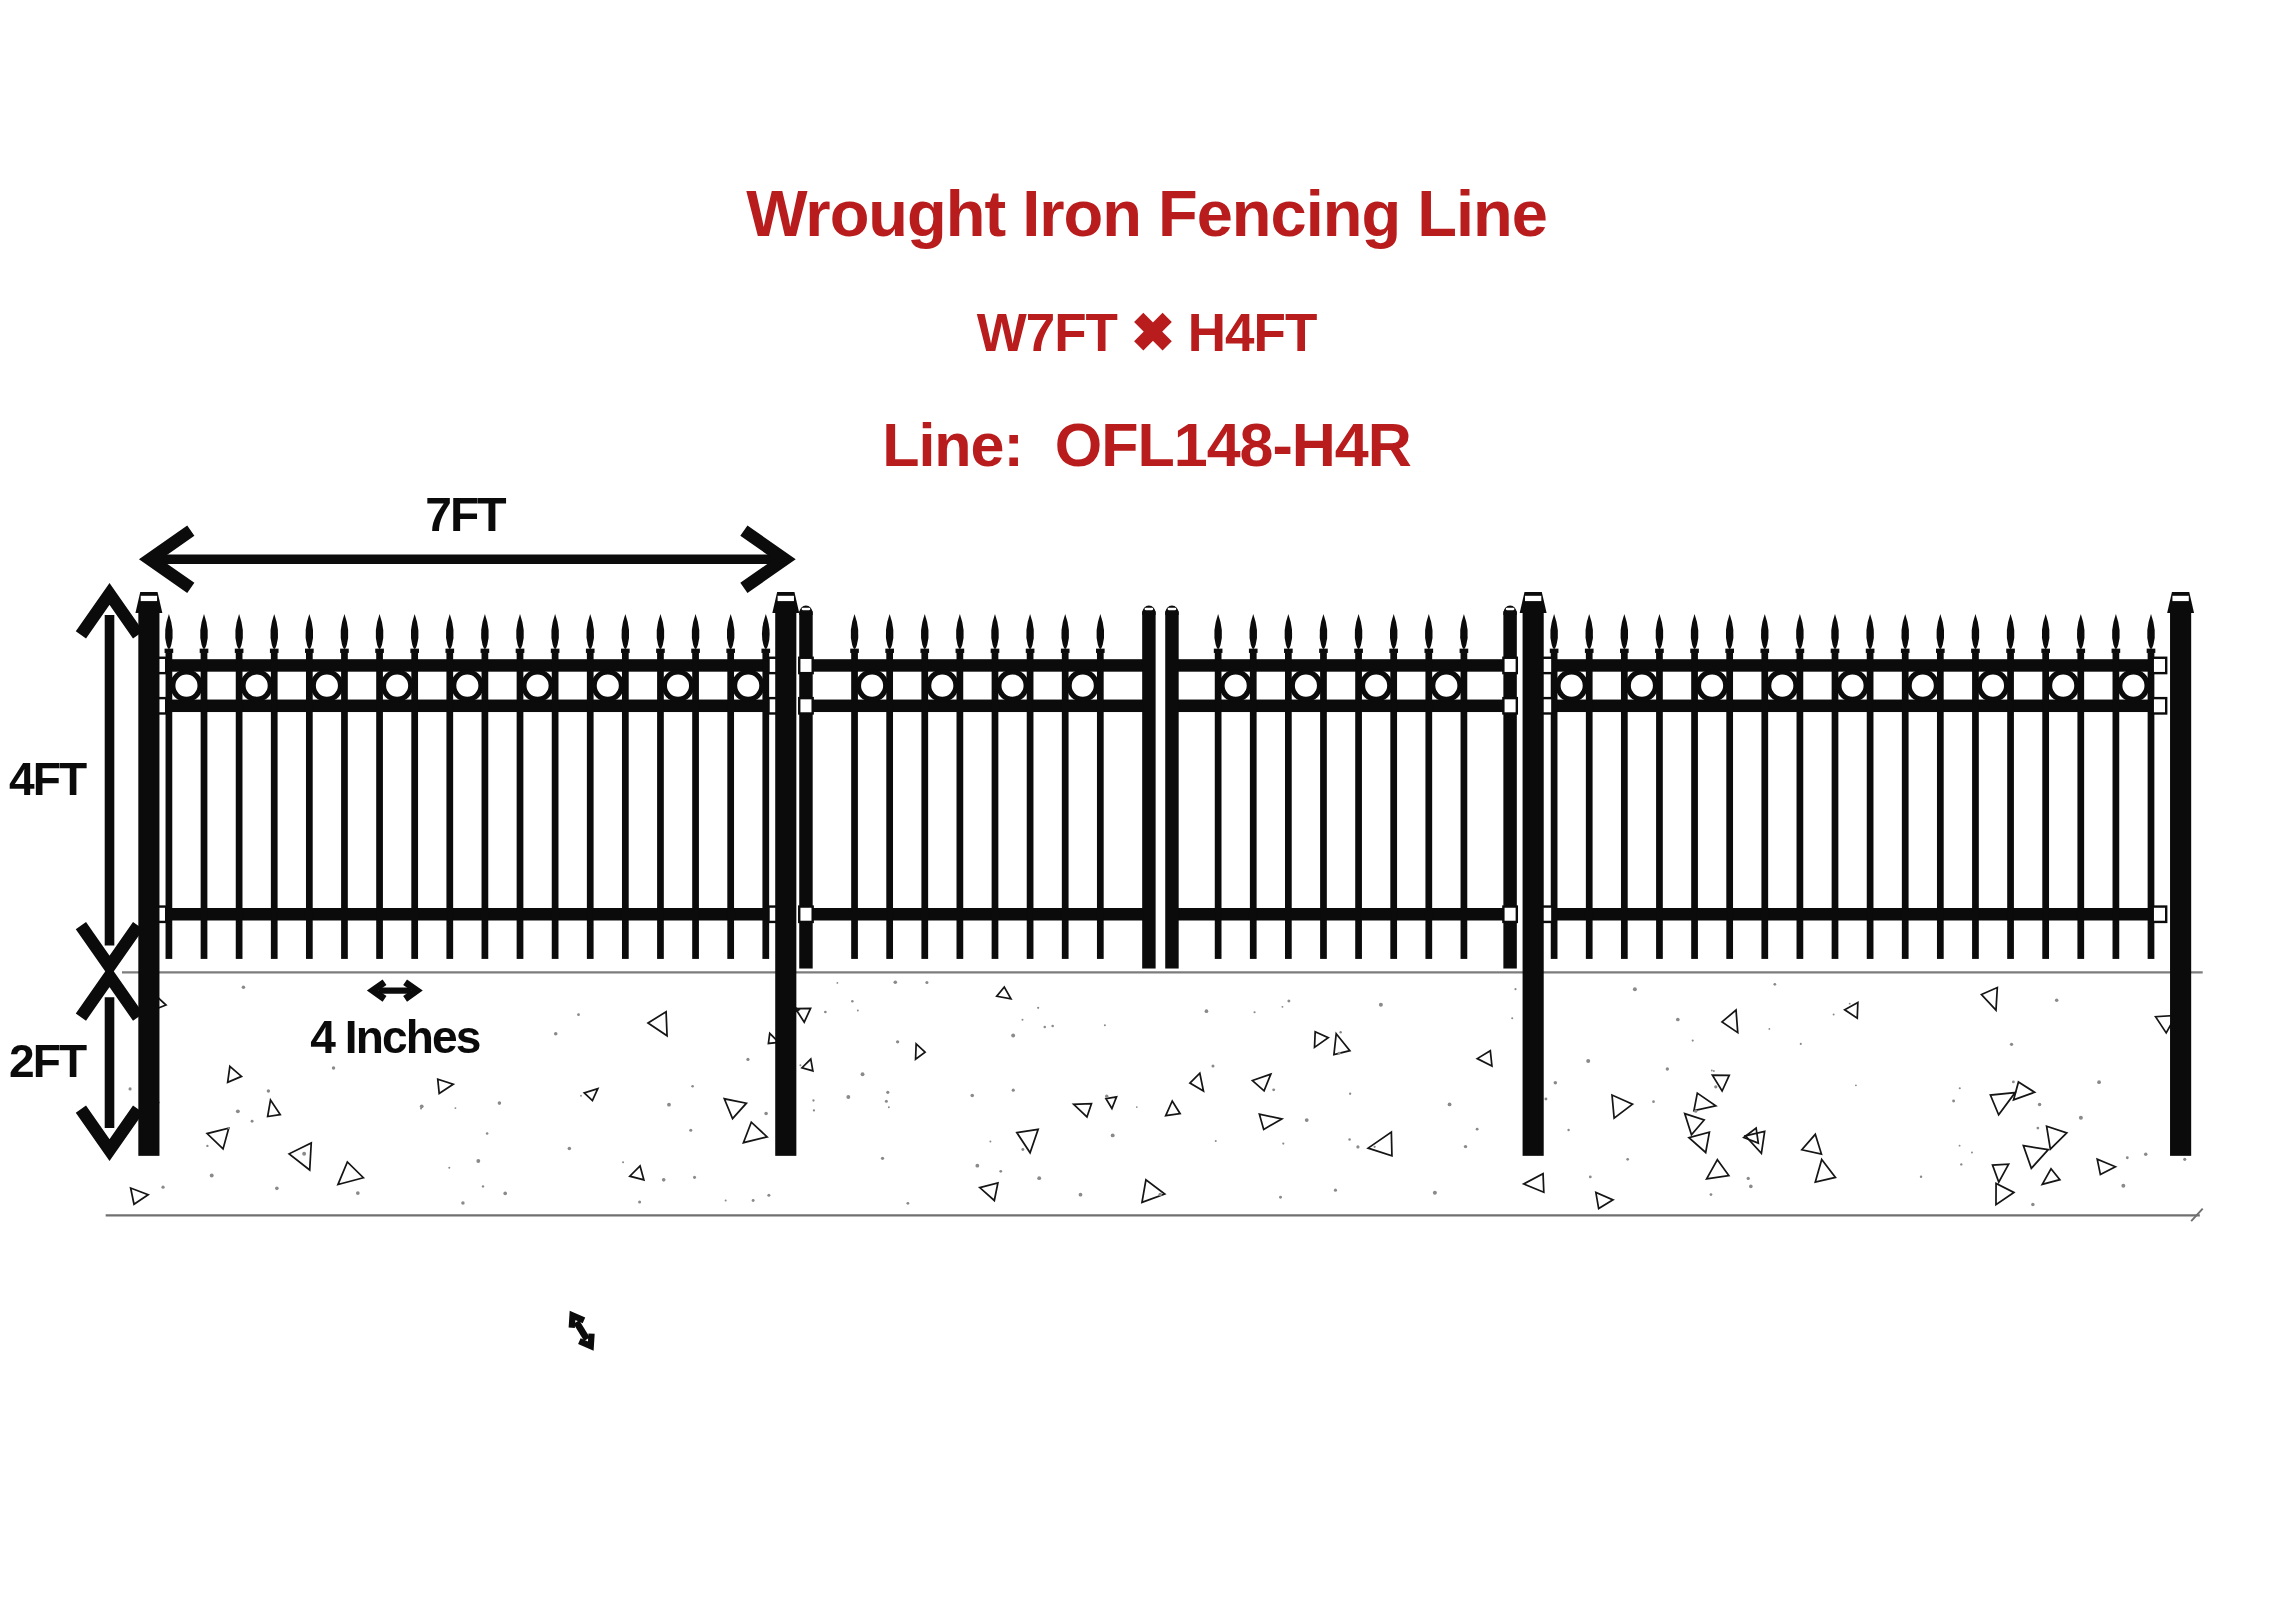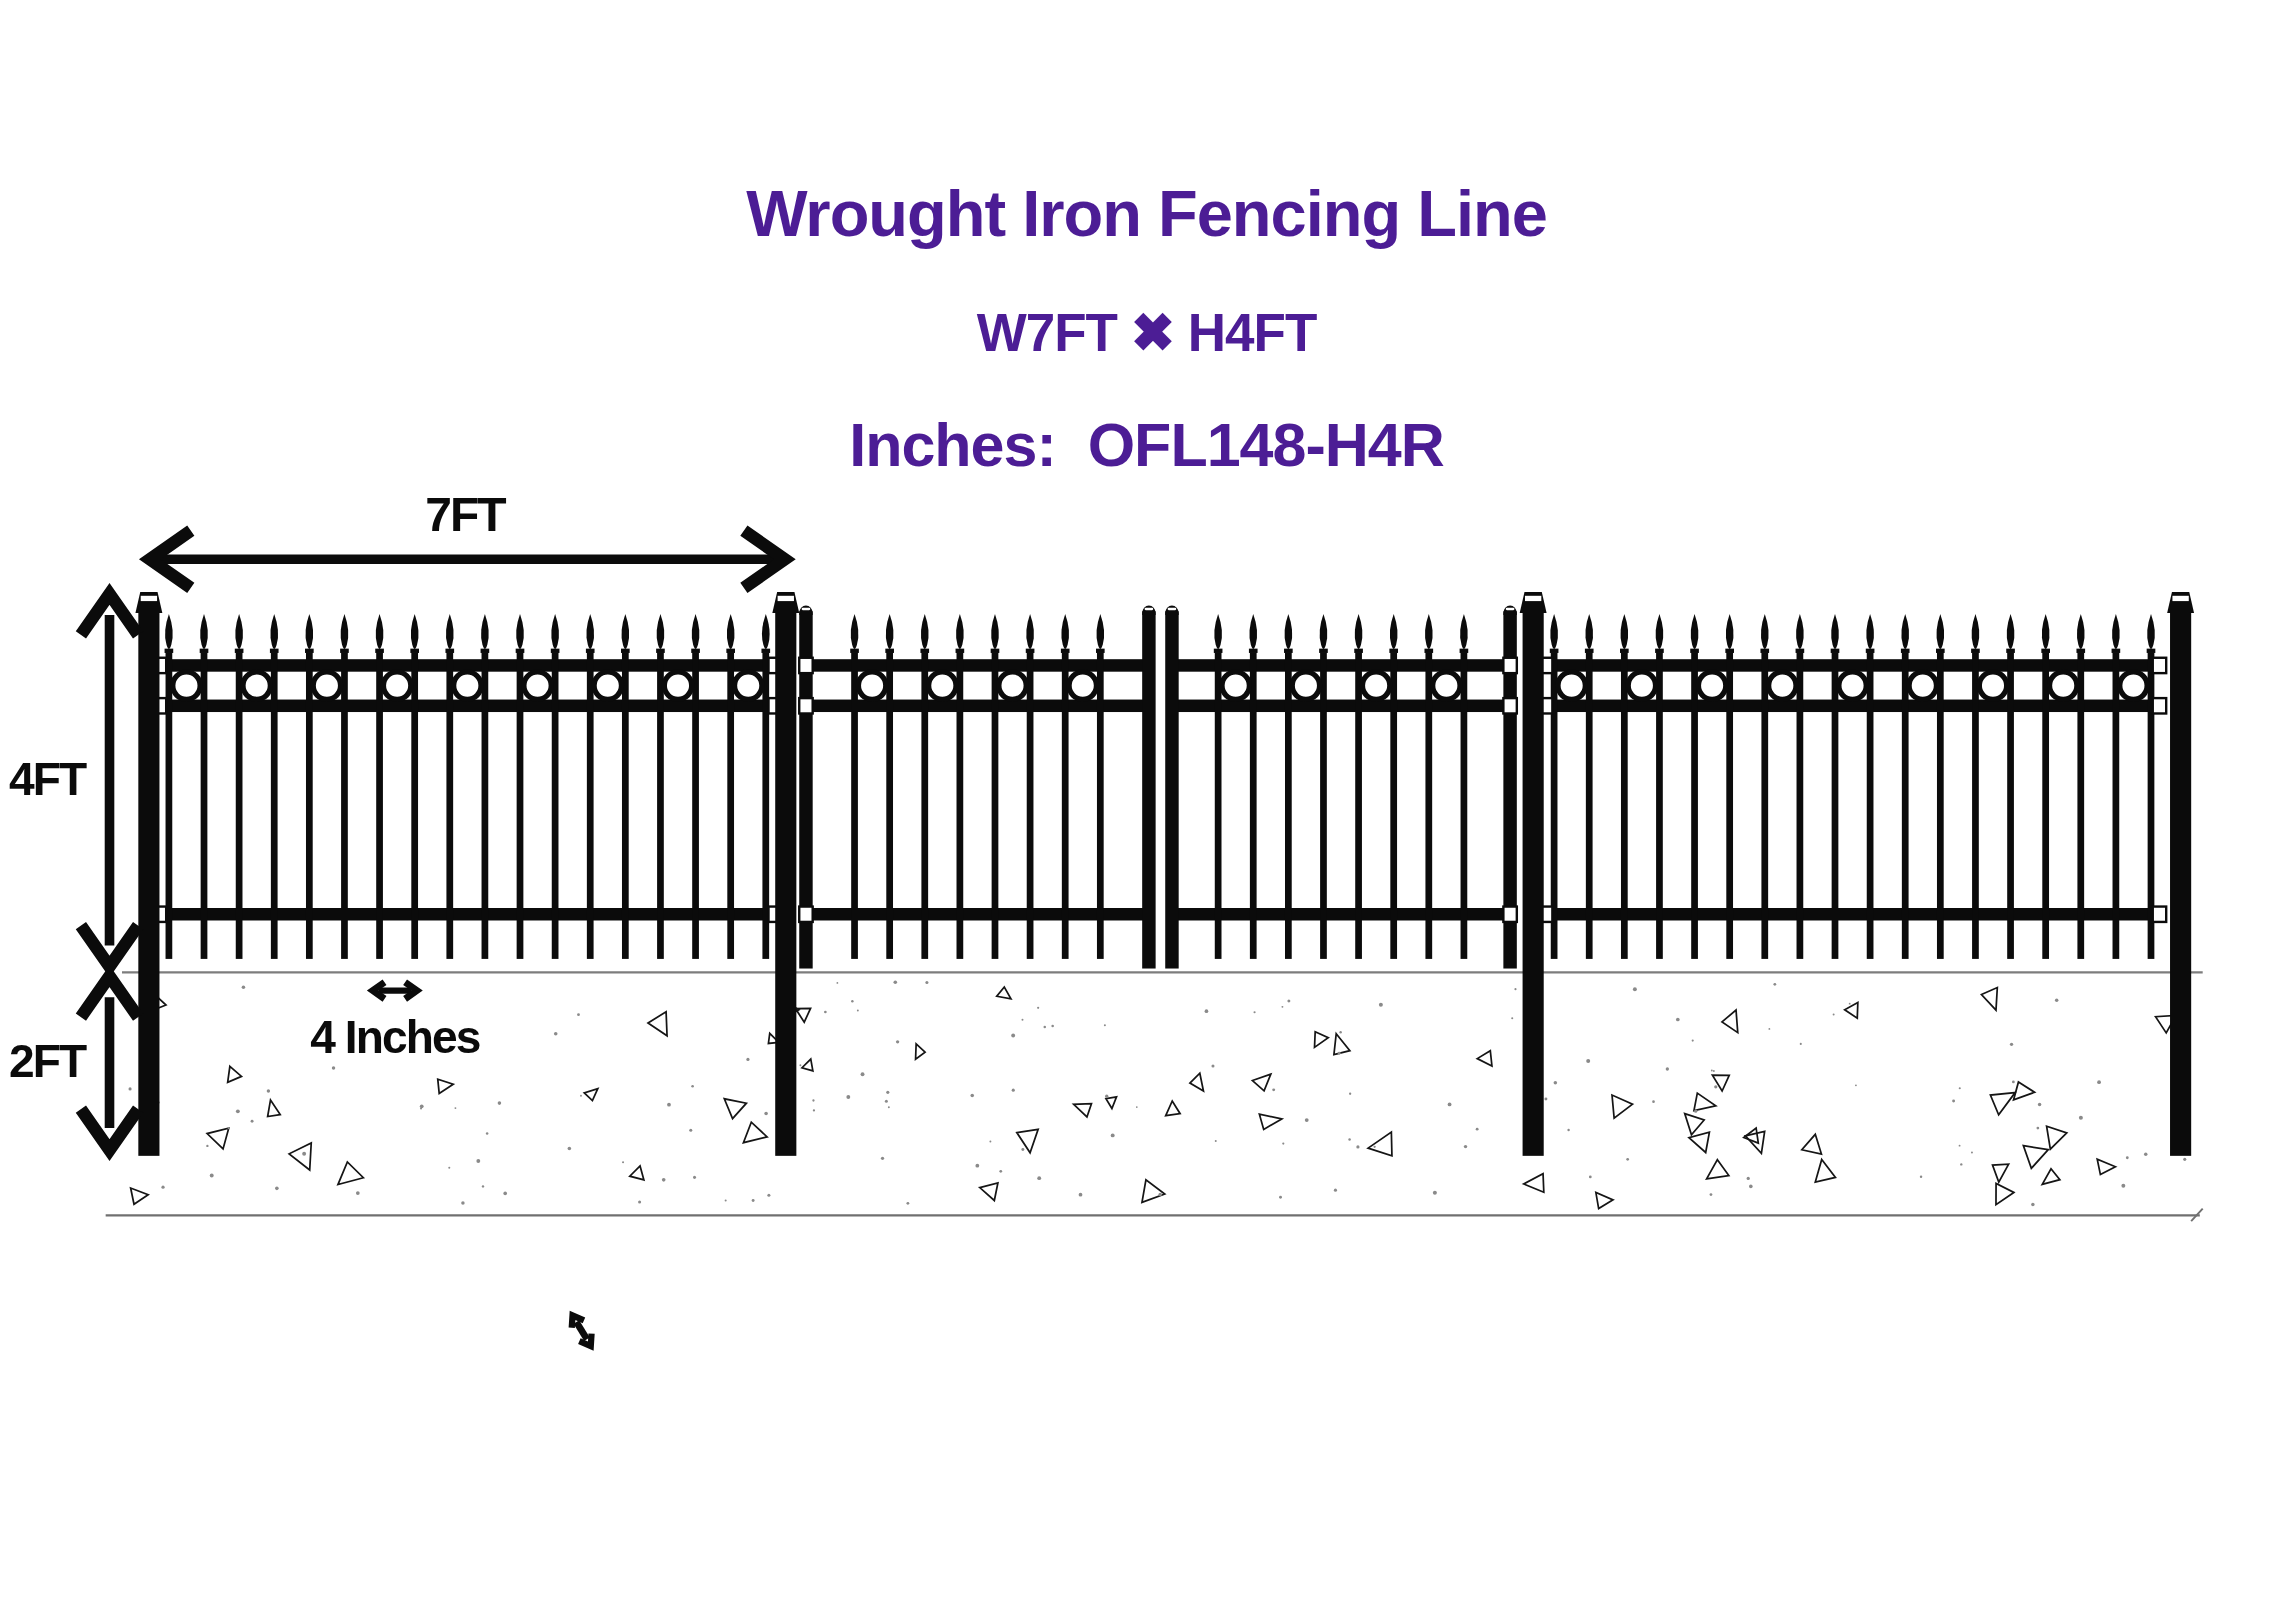--- a/index.html
+++ b/index.html
@@ -1,33 +1,33 @@
 <!DOCTYPE html>
 <html><head>
 <meta charset="utf-8">
 <style>
   html,body{margin:0;padding:0;background:#ffffff;width:2293px;height:1621px;overflow:hidden;}
   .page{position:relative;width:2293px;height:1621px;background:#ffffff;
         font-family:"Liberation Sans",sans-serif;color:#0b0b0b;}
   .title{position:absolute;left:0;width:100%;text-align:center;font-weight:700;
-         letter-spacing:-1px;white-space:pre;line-height:1;color:#4c1d95;}
+         letter-spacing:-1px;white-space:pre;line-height:1;color:#b91c1c;}
   .t1{top:181px;font-size:65px;}
   .t2{top:306px;font-size:53px;}
   .t3{top:415px;font-size:61px;}
   #fence-svg{position:absolute;left:0;top:0;}
   #fence-svg text{font-family:"Liberation Sans",sans-serif;font-weight:700;
                   fill:#0b0b0b;letter-spacing:-2px;}
 </style>
 </head>
 <body>
 
 <div class="page">
   <div class="title t1">Wrought Iron Fencing Line</div>
   <div class="title t2">W7FT ✖ H4FT</div>
-  <div class="title t3">Inches:  OFL148-H4R</div>
+  <div class="title t3">Line:  OFL148-H4R</div>
 
   <svg id="fence-svg" width="2293" height="1621" viewBox="0 0 2387 1687">
     <g id="texture-layer">
         <polygon points="155.8,1030.2 172.8,1046.0 149.0,1055.4" fill="none" stroke="#151515" stroke-width="1.8"></polygon>
         <polygon points="674.6,1064.7 693.4,1053.0 694.4,1078.0" fill="none" stroke="#151515" stroke-width="1.8"></polygon>
         <polygon points="670.3,1228.1 655.6,1224.2 666.3,1213.5" fill="none" stroke="#151515" stroke-width="1.8"></polygon>
         <polygon points="1334.3,1164.6 1315.5,1175.5 1311.0,1159.6" fill="none" stroke="#151515" stroke-width="1.8"></polygon>
         <polygon points="1045.5,1027.3 1052.4,1039.6 1037.6,1036.9" fill="none" stroke="#151515" stroke-width="1.8"></polygon>
         <polygon points="846.2,1114.6 834.9,1111.3 844.0,1102.3" fill="none" stroke="#151515" stroke-width="1.8"></polygon>
         <polygon points="1606.3,1221.5 1607.1,1240.9 1586.2,1232.3" fill="none" stroke="#151515" stroke-width="1.8"></polygon>

